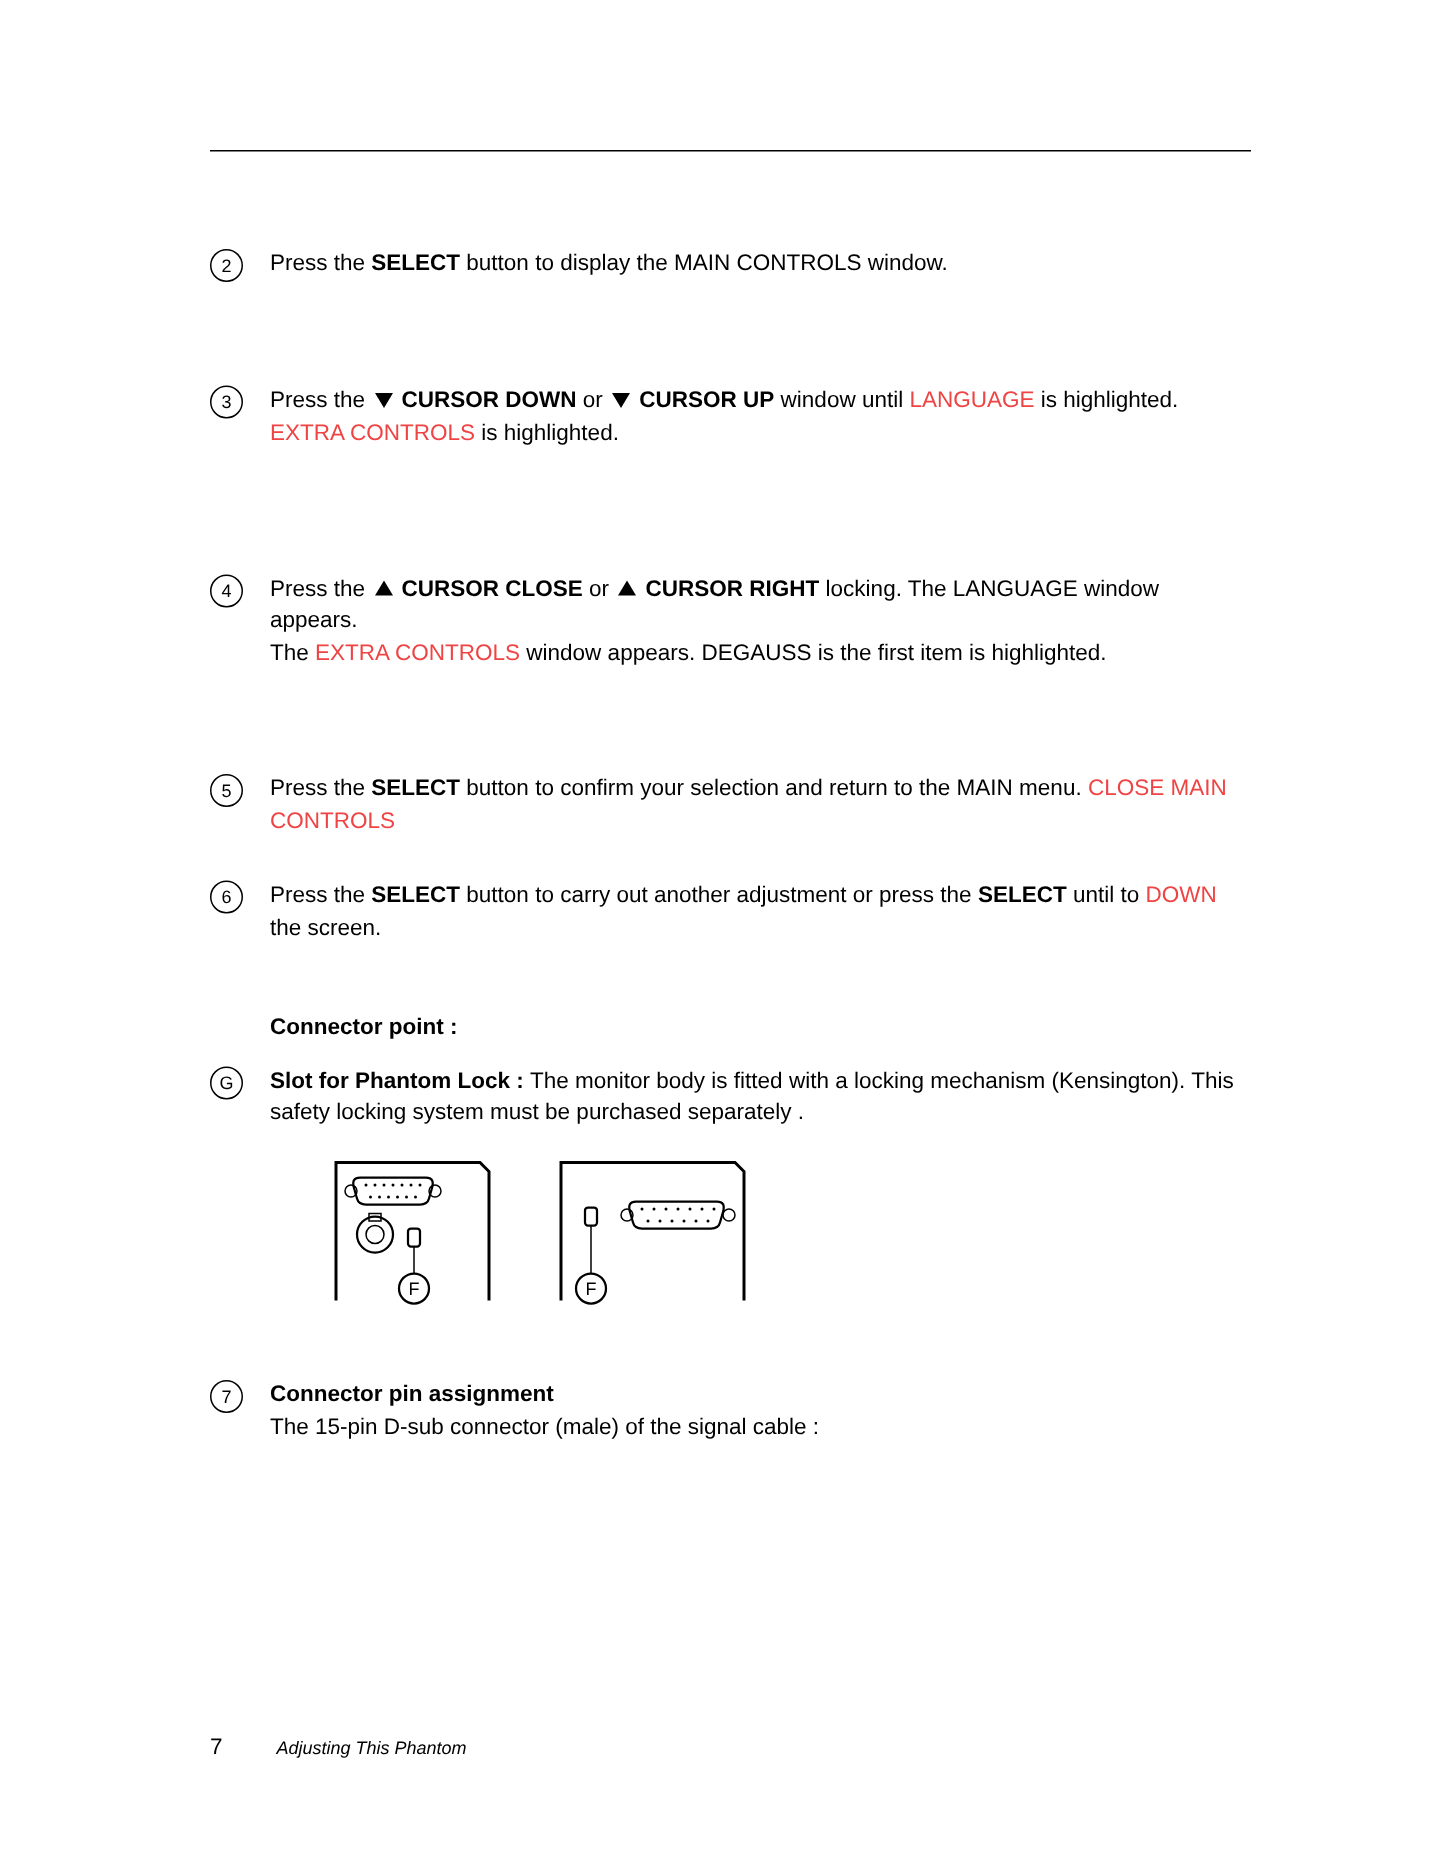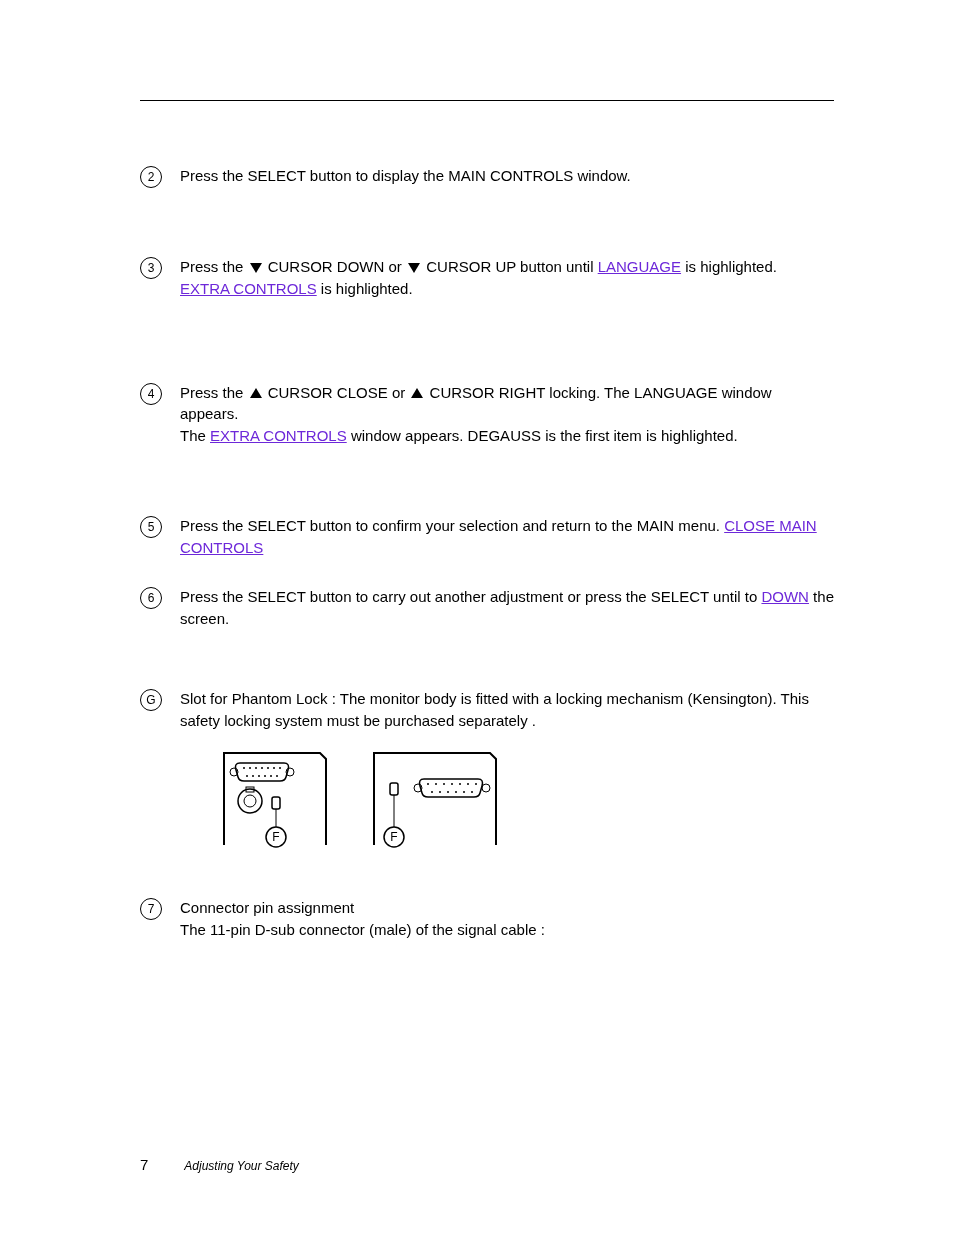--- a/index.html
+++ b/index.html
@@ -36,24 +36,23 @@
     align-items: center;
     justify-content: center;
     font-size: 12px;
     margin-right: 18px;
     margin-top: 1px;
   }
   .item-body {
     flex: 1;
     line-height: 1.45;
   }
-  .bold { font-weight: 400; }
+  .bold { font-weight: 700; }
   .link {
-    color: #6d28d9;
-    text-decoration: underline;
+    color: #ef4444;
     cursor: pointer;
   }
   .tri-down {
     display: inline-block;
     width: 0; height: 0;
     border-left: 6px solid transparent;
     border-right: 6px solid transparent;
     border-top: 10px solid #000;
     vertical-align: -1px;
     margin: 0 2px;
@@ -103,21 +102,21 @@
     <div class="item-body">
       <span>Press the </span><span class="bold">SELECT</span><span> button to display the MAIN CONTROLS window.</span>
     </div>
   </div>
 
   <div class="spacer-lg"></div>
 
   <div class="item">
     <div class="num-circle">3</div>
     <div class="item-body">
-      <span>Press the </span><span class="tri-down"></span><span class="bold"> CURSOR DOWN</span><span> or </span><span class="tri-down"></span><span class="bold"> CURSOR UP</span><span> button until </span><span class="link">LANGUAGE</span><span> is highlighted.</span><br>
+      <span>Press the </span><span class="tri-down"></span><span class="bold"> CURSOR DOWN</span><span> or </span><span class="tri-down"></span><span class="bold"> CURSOR UP</span><span> window until </span><span class="link">LANGUAGE</span><span> is highlighted.</span><br>
       <span class="link">EXTRA CONTROLS</span><span> is highlighted.</span>
     </div>
   </div>
 
   <div class="spacer-lg"></div>
   <div class="spacer-sm"></div>
 
   <div class="item">
     <div class="num-circle">4</div>
     <div class="item-body">
@@ -140,20 +139,21 @@
 
   <div class="item">
     <div class="num-circle">6</div>
     <div class="item-body">
       <span>Press the </span><span class="bold">SELECT</span><span> button to carry out another adjustment or press the </span><span class="bold"> SELECT</span><span> until to </span><span class="link">DOWN</span><span> the screen.</span>
     </div>
   </div>
 
   <div class="spacer-md"></div>
 
+  <div class="sub-indent bold">Connector point :</div>
 
   <div class="spacer-sm"></div>
 
   <div class="item">
     <div class="num-circle">G</div>
     <div class="item-body">
       <span class="bold">Slot for Phantom Lock : </span><span>The monitor body is fitted with a locking mechanism (Kensington). This safety locking system must be purchased separately .</span>
     </div>
   </div>
 
@@ -221,22 +221,22 @@
       <text x="24" y="92" text-anchor="middle" font-size="12" font-family="Arial">F</text>
     </svg>
   </div>
 
   <div class="spacer-md"></div>
 
   <div class="item">
     <div class="num-circle">7</div>
     <div class="item-body">
       <span class="bold">Connector pin assignment </span><br>
-      <span>The 11-pin D-sub connector (male) of the signal cable :</span>
+      <span>The 15-pin D-sub connector (male) of the signal cable :</span>
     </div>
   </div>
 
 </div>
 
 <div class="footer-line">
   <span class="footer-pg">7</span>
-  <span class="footer-text">Adjusting Your Safety</span>
+  <span class="footer-text">Adjusting This Phantom</span>
 </div>
 
 </body></html>

